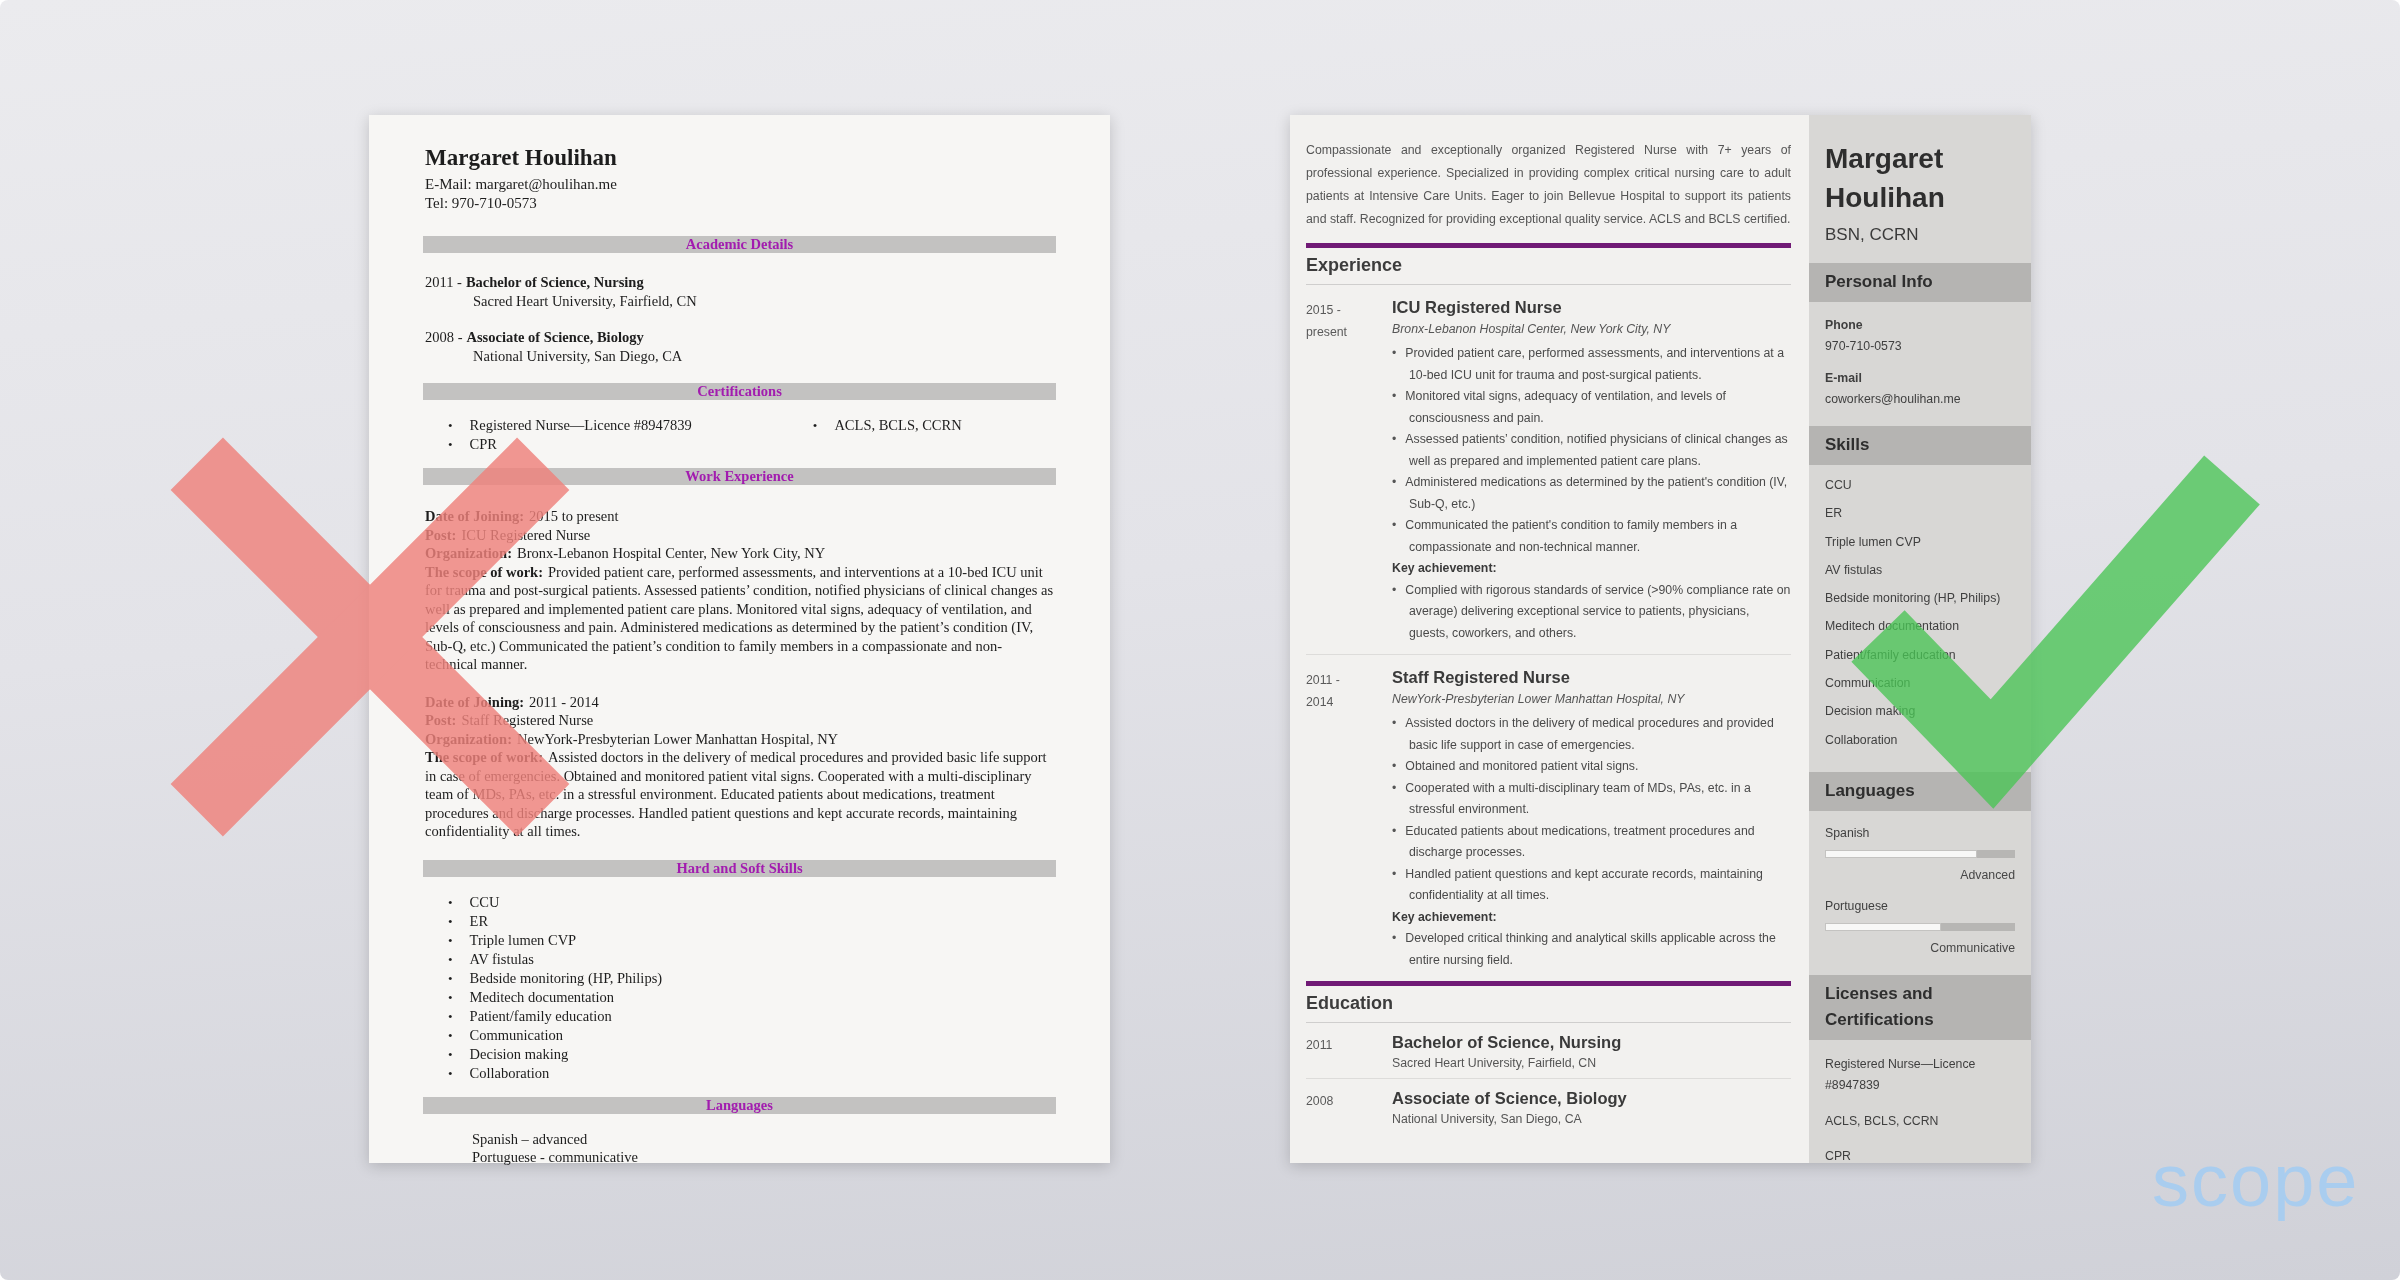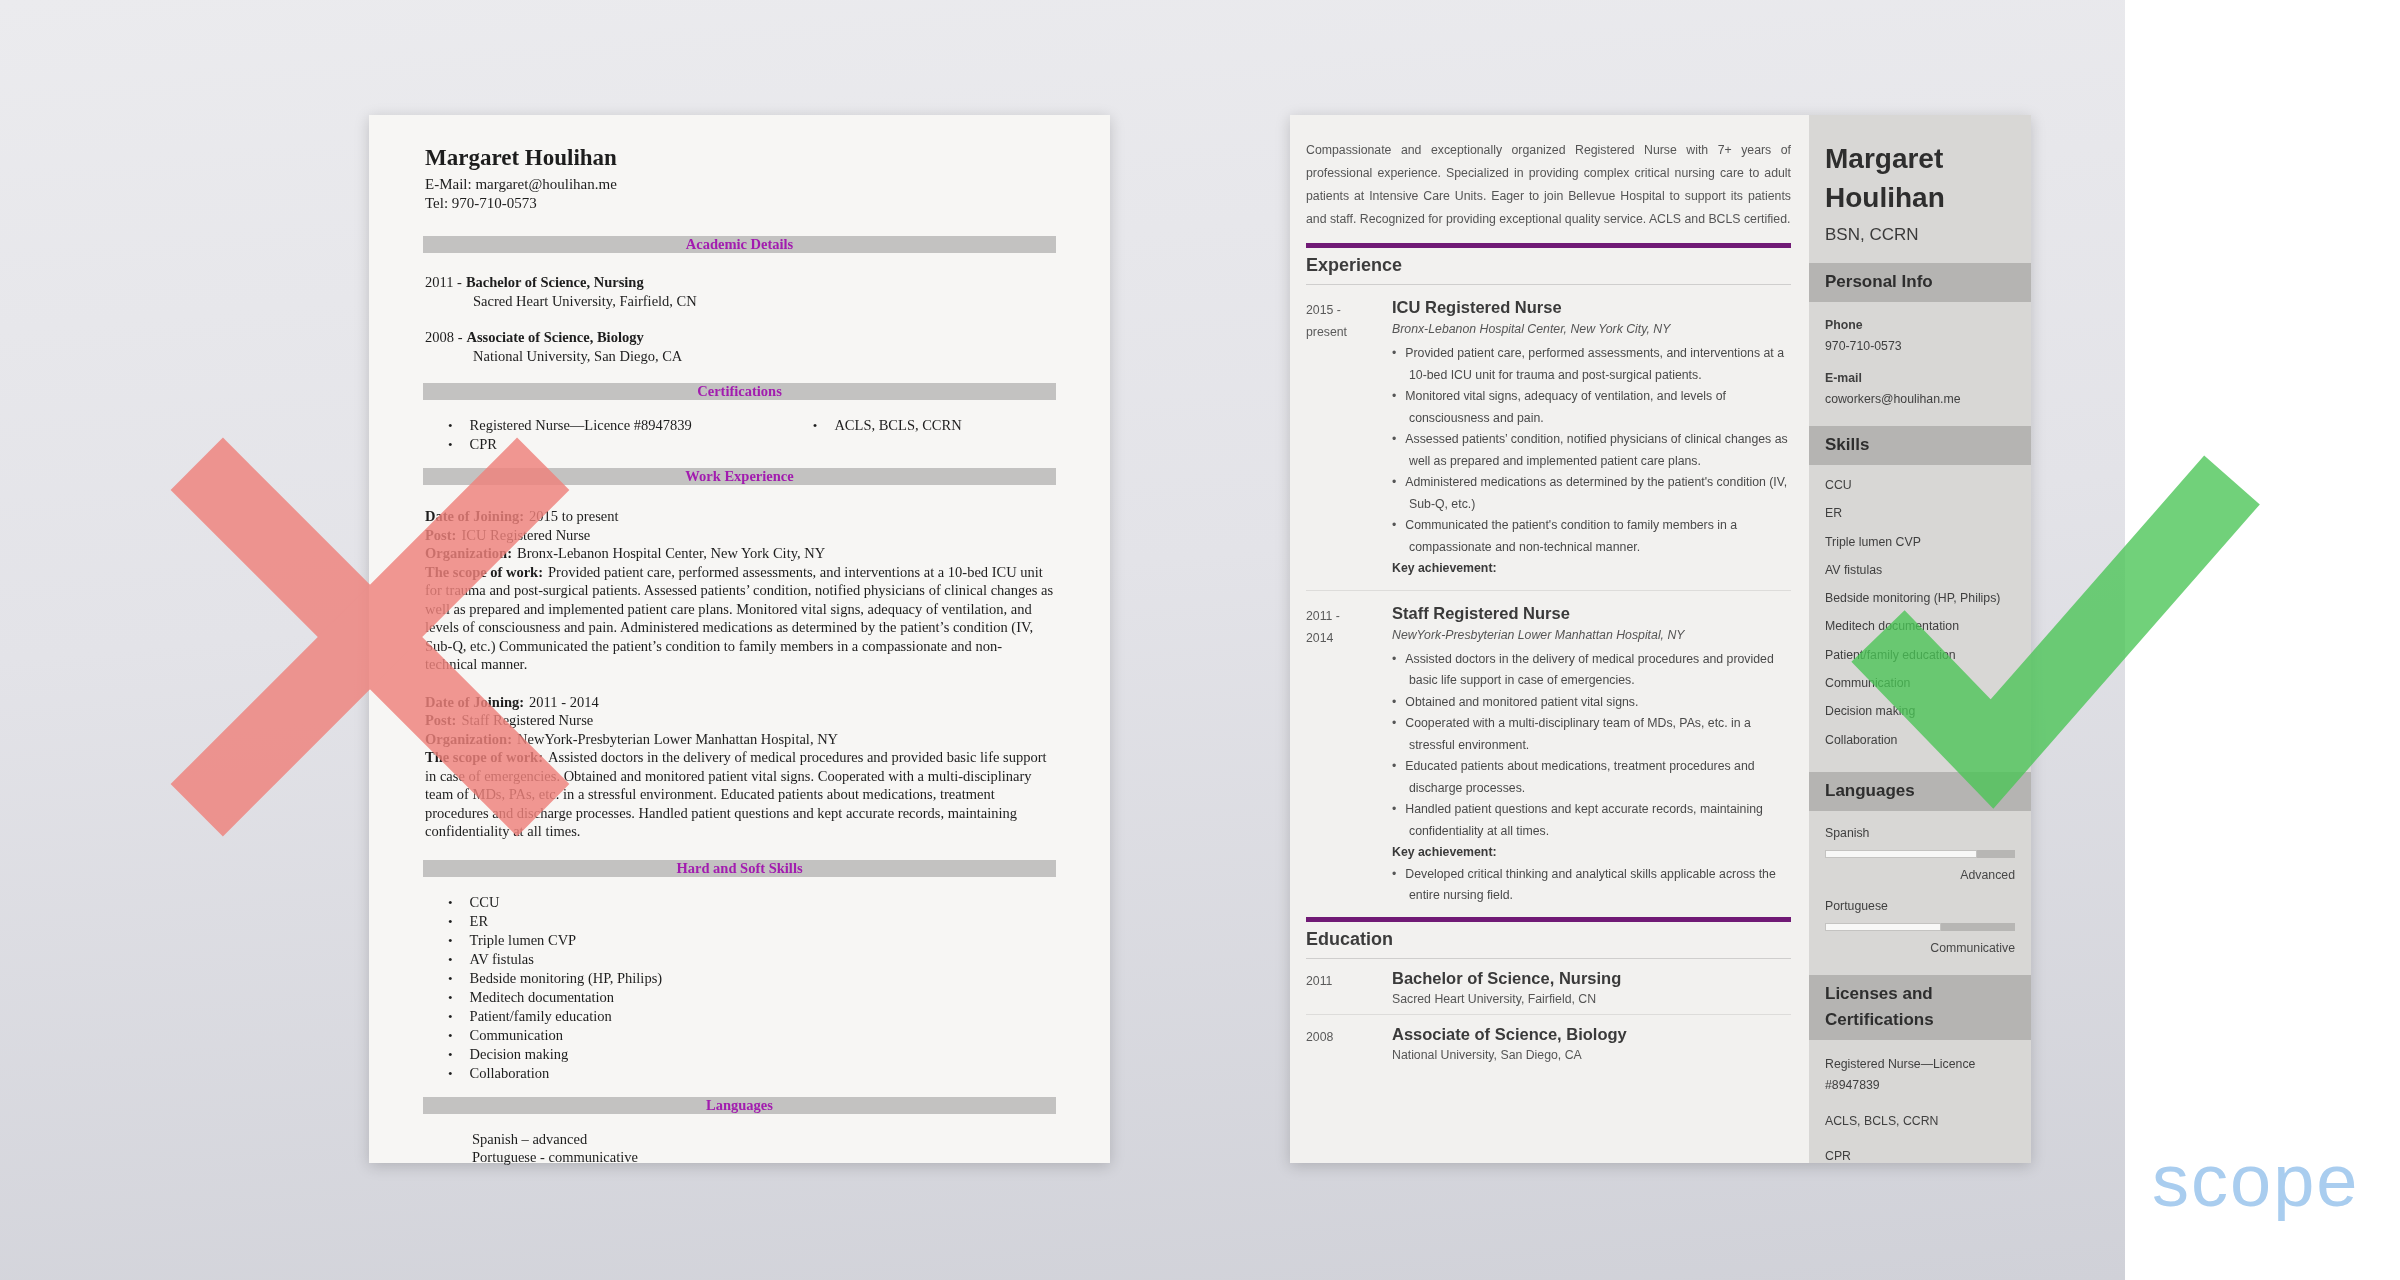--- a/index.html
+++ b/index.html
@@ -2,22 +2,23 @@
 <html><head>
 <meta charset="utf-8">
 <style>
   * { margin: 0; padding: 0; box-sizing: border-box; }
   html, body { width: 2400px; height: 1280px; }
   body {
     font-family: "Liberation Sans", sans-serif;
     overflow: hidden;
   }
   .stage {
-    position: relative; width: 2125px; height: 1280px;
+    position: relative; width: 2400px; height: 1280px;
     background: linear-gradient(175deg, #ebebee 0%, #e3e3e8 45%, #d0d1d8 100%);
+    border-radius: 8px;
   }
 
   
   .page {
     position: absolute; top: 115px; height: 1048px;
     box-shadow: 0 3px 14px rgba(0,0,0,0.18);
   }
   .page.bad {
     left: 369px; width: 741px;
     background: #f7f6f4;
@@ -221,20 +222,24 @@
             <div class="company">Bronx-Lebanon Hospital Center, New York City, NY</div>
             <ul class="rbullets">
 
             <li>Provided patient care, performed assessments, and interventions at a 10-bed ICU unit for trauma and post-surgical patients.</li>
                 <li>Monitored vital signs, adequacy of ventilation, and levels of consciousness and pain.</li>
                 <li>Assessed patients’ condition, notified physicians of clinical changes as well as prepared and implemented patient care plans.</li>
                 <li>Administered medications as determined by the patient's condition (IV, Sub-Q, etc.)</li>
                 <li>Communicated the patient's condition to family members in a compassionate and non-technical manner.</li>
               </ul>
             <div class="keylbl">Key achievement:</div>
+            <ul class="rbullets">
+
+            <li>Complied with rigorous standards of service (&gt;90% compliance rate on average) delivering exceptional service to patients, physicians, guests, coworkers, and others.</li>
+              </ul>
           </div>
         </article>
           <article class="rjob">
           <div class="dates">
             <div>2011 -</div>
             <div>2014</div>
           </div>
           <div class="jbody">
             <h3>Staff Registered Nurse</h3>
             <div class="company">NewYork-Presbyterian Lower Manhattan Hospital, NY</div>

